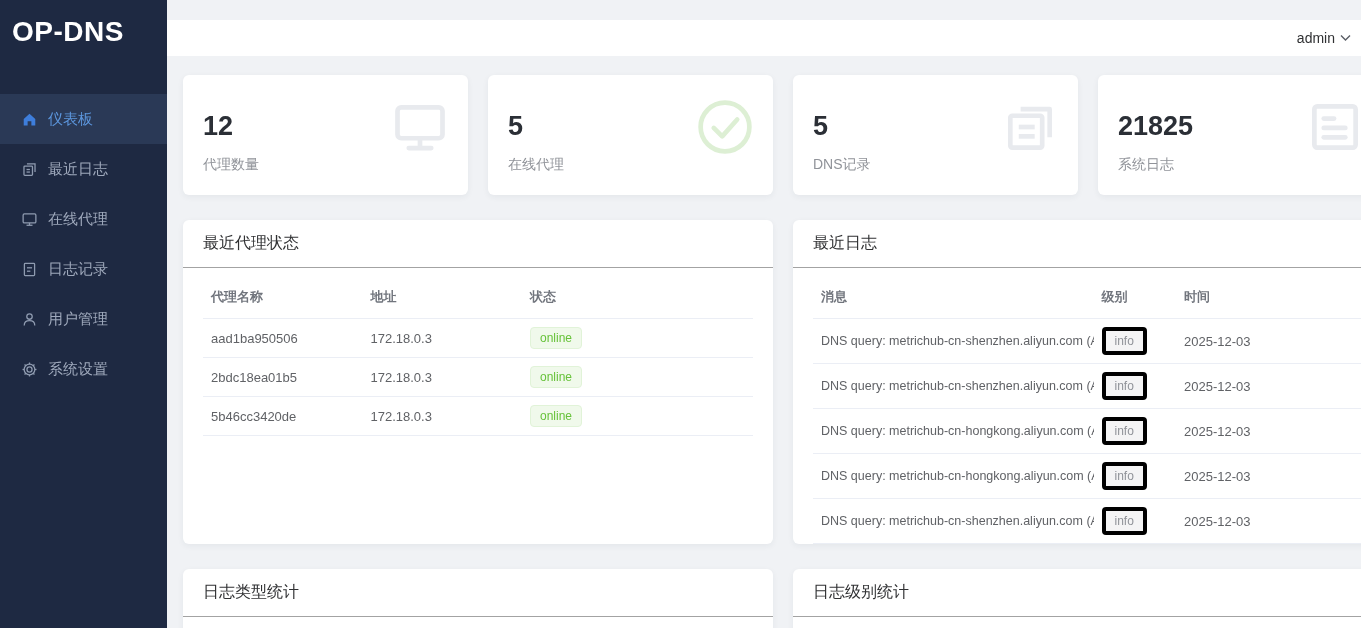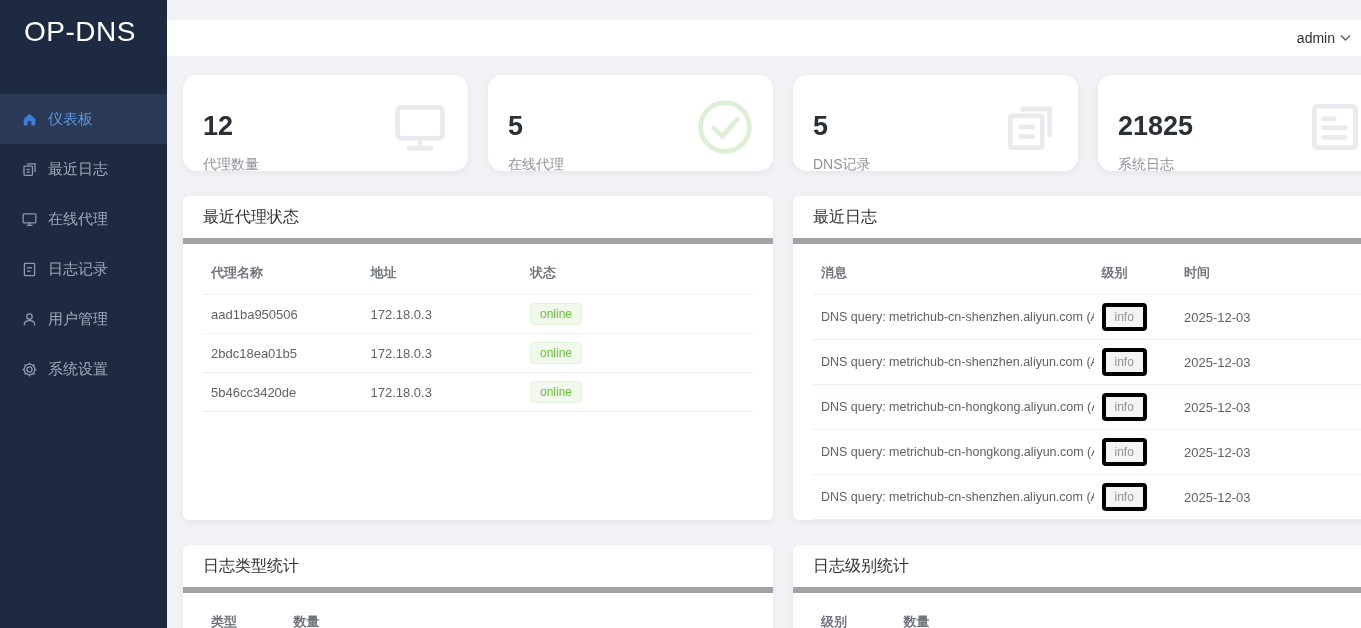--- a/index.html
+++ b/index.html
@@ -2,50 +2,50 @@
 <html><head>
 <meta charset="utf-8">
 <style>
   * { margin:0; padding:0; box-sizing:border-box; }
   html,body { width:1361px; height:628px; overflow:hidden; }
   body { font-family:"Liberation Sans","DejaVu Sans",sans-serif; background:#f0f2f5; }
   .app { display:flex; width:1361px; height:628px; }
 
   
   .sidebar { width:167px; min-width:167px; height:628px; background:#1e2942; }
-  .logo { height:64px; display:flex; align-items:center; padding-left:24px;
-          font-size:28px; font-weight:400; color:#ffffff; letter-spacing:.5px; }
+  .logo { height:64px; display:flex; align-items:center; padding-left:12px;
+          font-size:28px; font-weight:700; color:#ffffff; letter-spacing:.5px; }
   .menu-item { height:50px; display:flex; align-items:center; gap:10px;
                padding-left:20px; font-size:15px; color:#9fa9bc; cursor:pointer; }
   .menu-item .mi { width:18px; height:18px; display:inline-flex; align-items:center; justify-content:center; }
   .menu-item svg { stroke:#8f9bb0; }
   .menu-item.active { background:#2a3956; color:#5c96dd;margin-top:30px; }
   .menu-item.active svg { stroke:#3e7edb; }
 
   
   .main { flex:1; height:628px; overflow:hidden; background:#f0f2f5;margin-top:20px; }
   .topbar { height:36px; background:#ffffff; display:flex; align-items:center;
             justify-content:flex-end; padding-right:10px; }
   .user-menu { display:flex; align-items:center; gap:5px; font-size:14px; color:#303133; cursor:pointer; }
 
   .content { width:1232px; padding:19px 16px; }
 
   
   .cards { display:grid; grid-template-columns:repeat(4,285px); gap:20px; }
-  .card { position:relative; height:96px; background:#fff; border-radius:14px;
+  .card { position:relative; height:120px; background:#fff; border-radius:6px;
           padding:20px; box-shadow:0 2px 6px rgba(31,45,61,.06); }
   .card-value { margin-top:16px; font-size:27px; font-weight:700; color:#2b2f36; }
   .card-label { margin-top:14px; font-size:14px; color:#909399; }
   .card-icon { position:absolute; right:18px; top:22px; }
 
   
   .panels { display:grid; grid-template-columns:repeat(2,590px); gap:20px; margin-top:25px; }
   .panel { background:#fff; border-radius:6px; box-shadow:0 2px 6px rgba(31,45,61,.06); }
   .panel-header { height:48px; display:flex; align-items:center; padding:0 20px;
-                  border-bottom:6px solid #a3a3a3; font-size:16px; font-weight:500; color:#303133; }
+                  border-bottom:1px solid #a3a3a3; font-size:16px; font-weight:500; color:#303133; }
   .panel-body { padding:8px 20px 0; }
 
   table { width:100%; border-collapse:collapse; table-layout:fixed; }
   th { text-align:left; font-size:13px; font-weight:600; color:#71757d;
        padding:12px 8px; border-bottom:1px solid #ebeef5; }
   td { font-size:13px; color:#606266; padding:8px 8px; border-bottom:1px solid #ebeef5;
        white-space:nowrap; overflow:hidden; }
   td.msg { font-size:12.5px; }
 
   .tag { display:inline-block; font-size:12px; line-height:16px; padding:2px 9px; border-radius:4px; }

